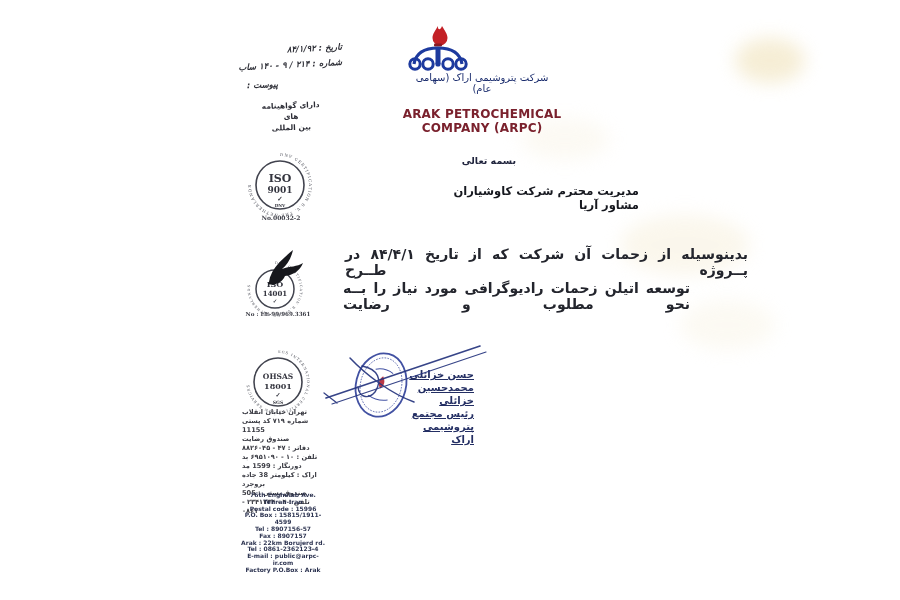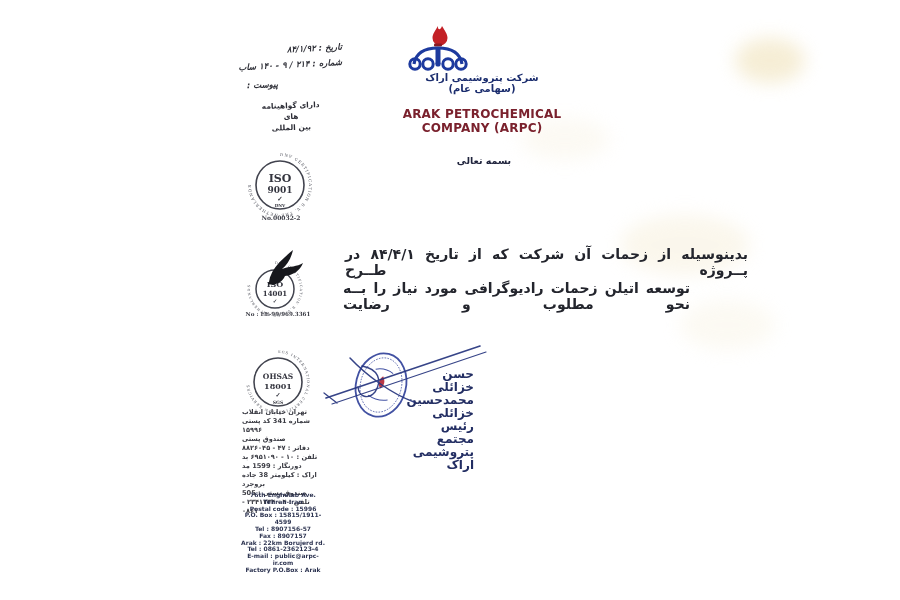--- a/index.html
+++ b/index.html
@@ -7,52 +7,52 @@
   body { font-family: "DejaVu Sans", sans-serif; }
   .canvas {
     position: relative; width: 900px; height: 600px;
     background: #ffffff; overflow: hidden;
   }
   .abs { position: absolute; }
   .blotch { position: absolute; border-radius: 50%; filter: blur(9px); pointer-events: none; }
 
   
   .co-fa { left: 412px; top: 72px; width: 140px; text-align: center;
-           font-size: 10px; font-weight: bold; color: #1b2d6e; direction: rtl; }
+           font-size: 10px; font-weight: normal; color: #1b2d6e; direction: rtl; }
   .co-en { left: 398px; top: 84px; width: 168px; text-align: center;
            font-size: 12px; font-weight: bold; color: #7a212d; letter-spacing: .2px; margin-top: 23px; }
 
   
   .hand { color: #2f3038; font-style: italic; font-weight: bold; direction: rtl; }
   .meta-date   { left: 250px; top: 44px; width: 92px; text-align: right; font-size: 8.5px; transform: rotate(-3deg); }
   .meta-number { left: 224px; top: 60px; width: 118px; text-align: right; font-size: 8.5px; transform: rotate(-3deg); }
   .meta-attach { left: 232px; top: 80px; width: 46px;  text-align: right; font-size: 8.5px; transform: rotate(-2deg); }
   .certnote { left: 254px; top: 100px; width: 74px; text-align: center; direction: rtl;
               font-size: 7.5px; font-weight: bold; color: #2c2d36; line-height: 11px; transform: rotate(-2deg); }
 
   
   .stamp-certno { position: absolute; text-align: center; font-weight: bold;
                   color: #3c3d46; font-family: "DejaVu Serif", serif; }
   .ring  { font-family: "DejaVu Serif", serif; letter-spacing: 1px; fill: #4a4c56; }
   .sbig  { font-family: "DejaVu Serif", serif; font-weight: bold; fill: #33343e; text-anchor: middle; }
 
   
-  .bismillah { left: 452px; top: 155px; width: 64px; text-align: center; direction: rtl;
+  .bismillah { left: 452px; top: 155px; width: 64px; direction: rtl;
                font-size: 9.5px; font-weight: bold; color: #20243d; }
   .addressee { left: 443px; top: 184px; width: 196px; text-align: right; direction: rtl;
                font-size: 11.5px; font-weight: bold; color: #16181f; }
   .bodyline  { direction: rtl; font-weight: bold; color: #23252d; font-size: 14px;
                text-align: justify; text-align-last: justify; margin-top: 15px; }
   .bl1 { left: 345px; top: 231px; width: 403px; }
   .bl2 { left: 343px; top: 265px; width: 347px; }
   .bl3 { left: 368px; top: 299px; width: 262px; }
 
   
   .sig-text { left: 400px; top: 368px; width: 74px; direction: rtl; text-align: right;
-              font-size: 12px; font-weight: bold; color: #232e63; line-height: 13px; z-index: 1; }
+              font-size: 10px; font-weight: bold; color: #232e63; line-height: 13px; z-index: 1; text-decoration: underline; }
   .sig-svg  { left: 322px; top: 336px; z-index: 2; }
 
   
   .footer-fa { left: 242px; top: 408px; width: 82px; text-align: left; direction: rtl;
                font-size: 6.6px; font-weight: bold; color: #3a3b43; line-height: 9px; }
   .footer-en { left: 238px; top: 492px; width: 90px; text-align: center;
                font-size: 6px; font-weight: bold; color: #2e3552; line-height: 6.8px; }
 </style>
 </head>
 <body>
@@ -123,20 +123,21 @@
       </defs>
     <circle cx="34" cy="34" r="24" fill="none" stroke="#41434e" stroke-width="1.6"></circle>
     <text class="ring" font-size="3.6"><textPath href="#r3">SGS INTERNATIONAL CERTIFICATION SERVICES</textPath></text>
     <text class="sbig" x="34" y="31" font-size="7.5">OHSAS</text>
     <text class="sbig" x="34" y="41" font-size="8">18001</text>
     <text class="sbig" x="34" y="49" font-size="6">✓</text>
     <text class="sbig" x="34" y="56" font-size="4.5">SGS</text>
   </svg>
 
   <div class="abs bismillah">بسمه تعالی</div>
+  <div class="abs addressee">مدیریت محترم شرکت کاوشیاران مشاور آریا</div>
   <div class="abs bodyline bl1">بدینوسیله از زحمات آن شرکت که از تاریخ ۸۴/۴/۱ در پــروژه طــرح</div>
   <div class="abs bodyline bl2">توسعه اتیلن زحمات رادیوگرافی مورد نیاز را بــه نحو مطلوب و رضایت</div>
 
   <div class="abs sig-text">
     <div>حسن خزائلی</div>
     <div>محمدحسین خزائلی</div>
     <div>رئیس مجتمع پتروشیمی اراک</div>
   </div>
   <svg class="abs sig-svg" width="170" height="92" viewBox="0 0 170 92">
     <g transform="rotate(14 59 49)" opacity="0.9">
@@ -150,22 +151,22 @@
       <path d="M4,62 L158,10" stroke-width="1.7"></path>
       <path d="M10,68 L164,16" stroke-width="1.2"></path>
       <path d="M28,22 C45,40 70,58 92,66" stroke-width="1.5"></path>
       <path d="M40,30 C56,33 61,44 53,56 C46,64 37,61 36,51" stroke-width="1.4"></path>
       <path d="M2,57 L15,67" stroke-width="1.3"></path>
     </g>
   </svg>
 
   <div class="abs footer-fa">
     <div>تهران خیابان انقلاب</div>
-    <div>شماره 341 کد پستی ۱۵۹۹۶</div>
-    <div>صندوق پستی</div>
+    <div>شماره ۷۱۹ کد پستی 11155</div>
+    <div>صندوق رضایت</div>
     <div>دفاتر : ۴۷ - ۸۸۲۶۰۴۵</div>
     <div>تلفن : ۱۰ - ۶۹۵۱۰۹۰ بد</div>
     <div>دورنگار : 1599 مد</div>
     <div>اراک : کیلومتر 38 جاده بروجرد</div>
     <div>صندوق پستی : 505</div>
     <div>تلفن : ۴ - ۲۳۴۱۲۳۴ - ۰۸۶۱</div>
   </div>
   <div class="abs footer-en">
     <div>76th Enghelab Ave.</div>
     <div>Tehran-Iran</div>

